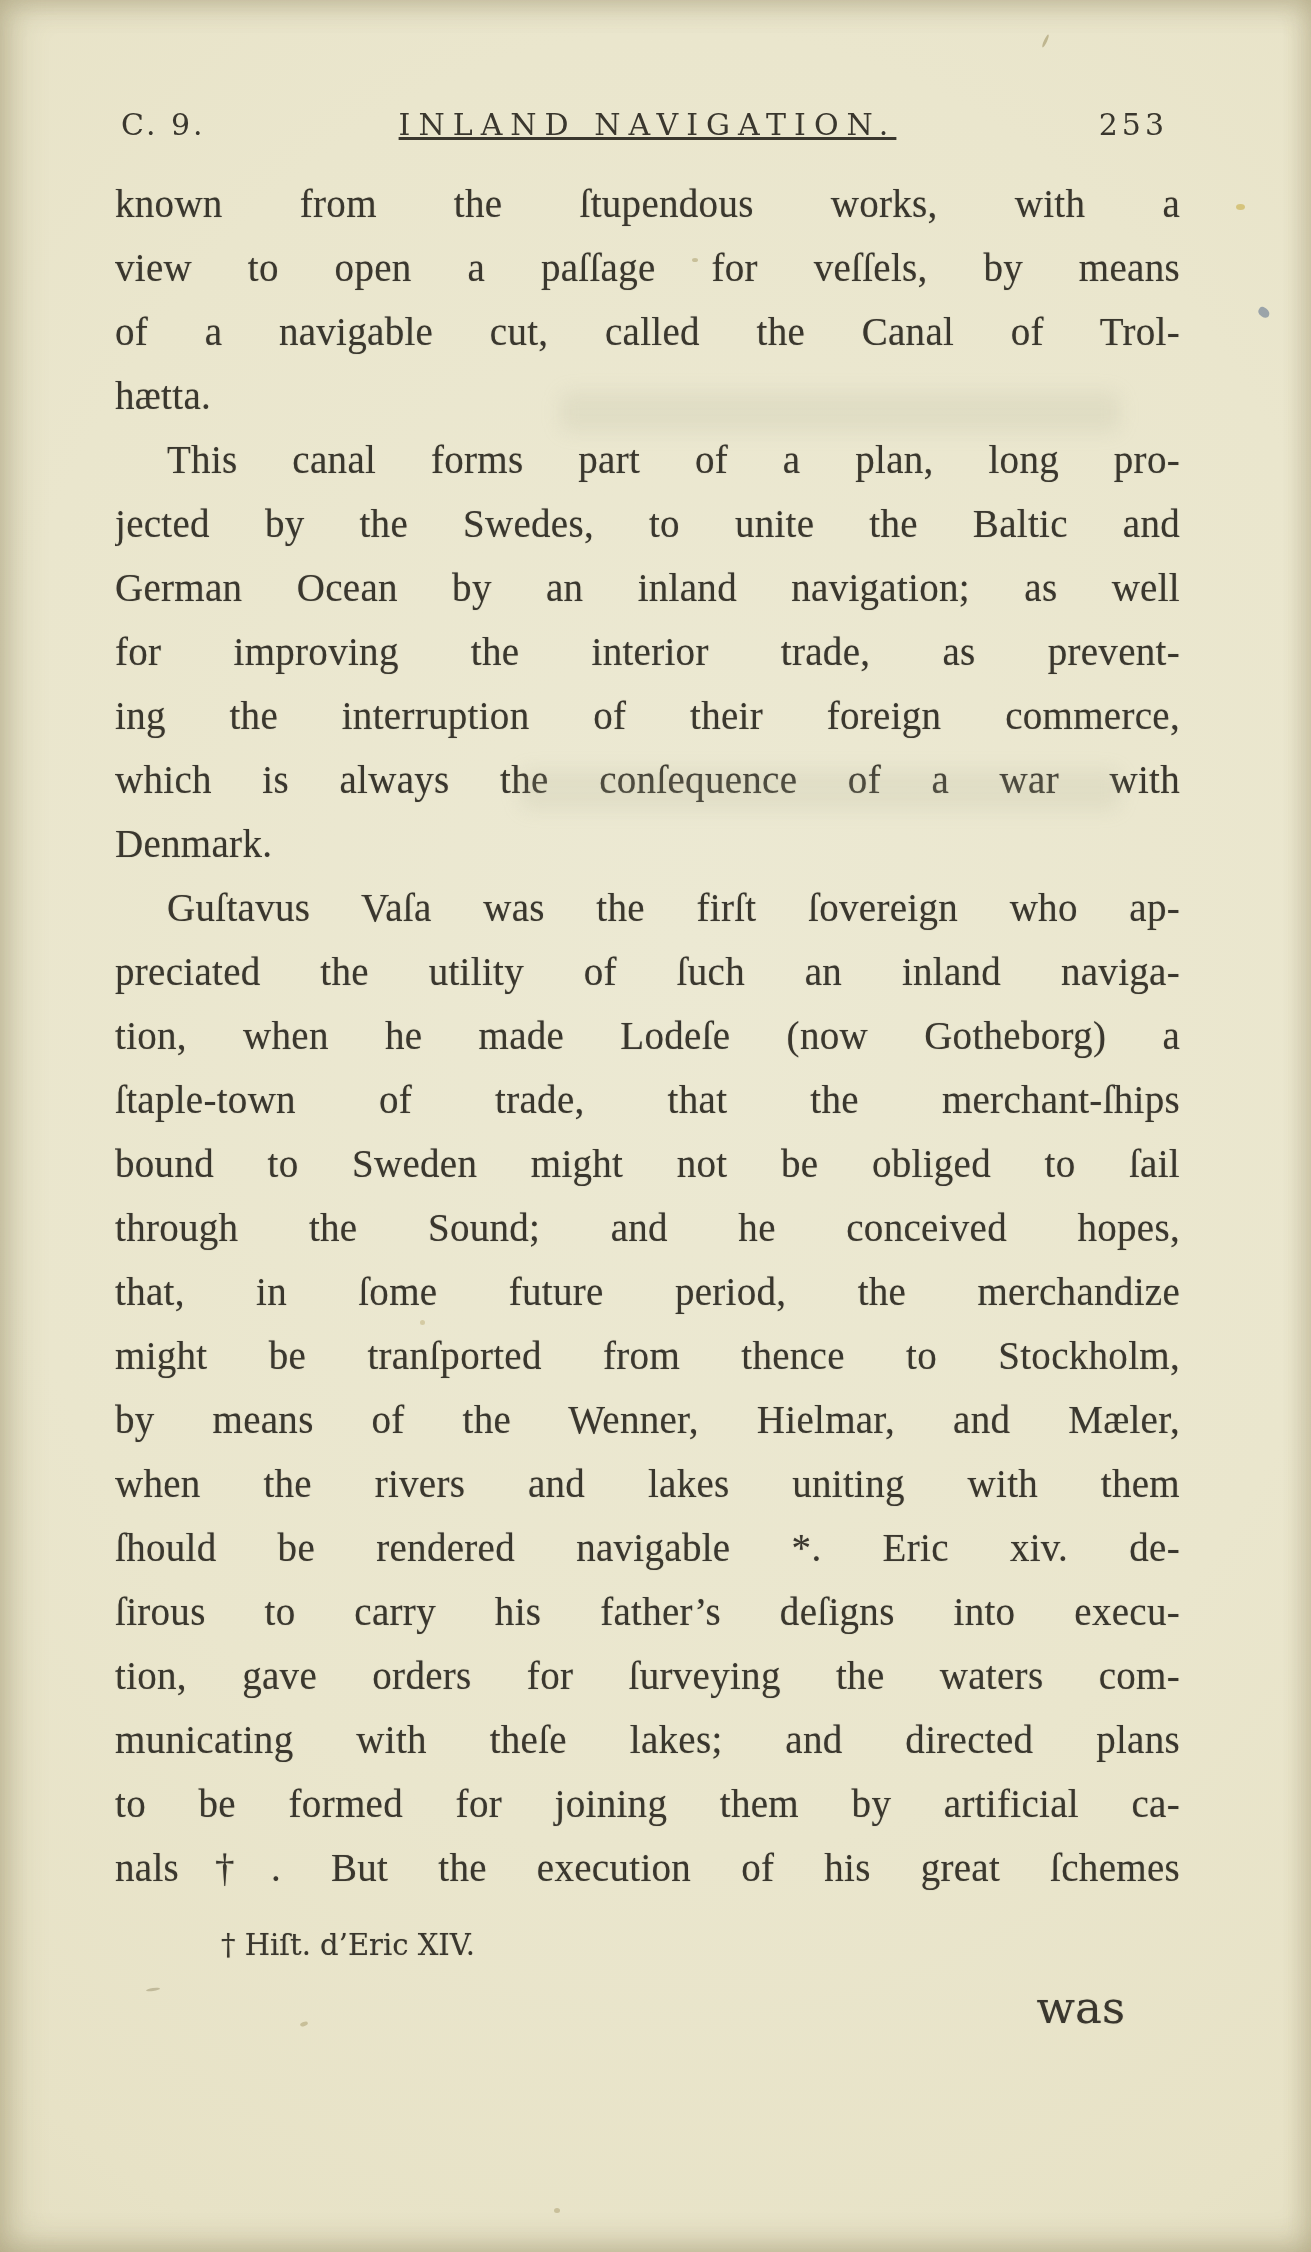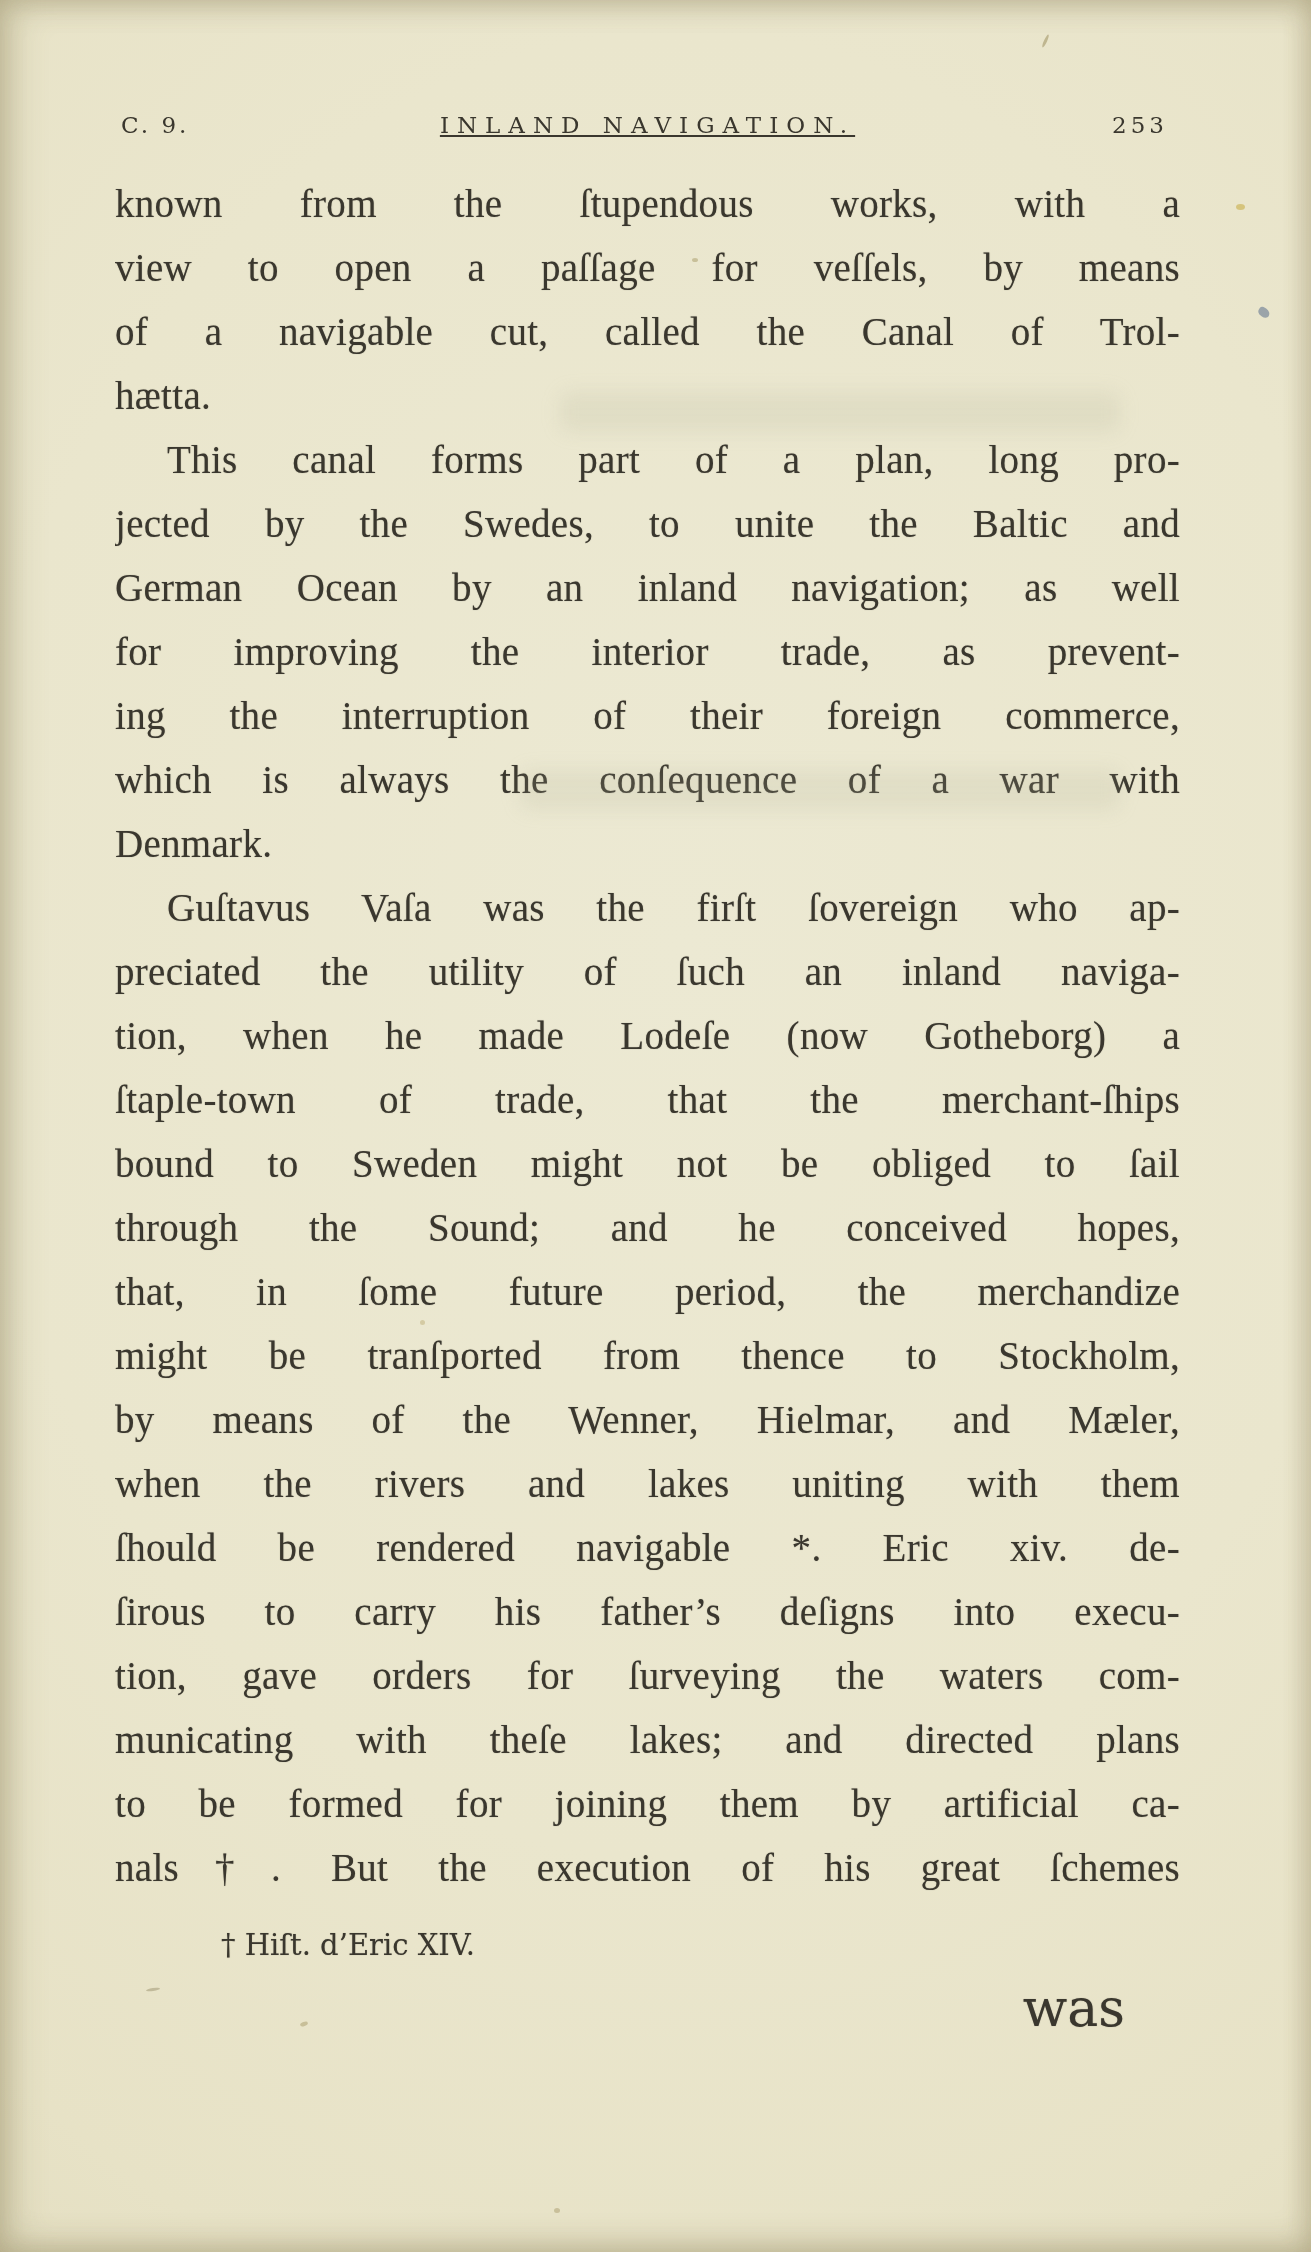--- a/index.html
+++ b/index.html
@@ -18,21 +18,21 @@
       inset 16px 0 34px rgba(120, 108, 64, 0.20),
       inset -8px 0 22px rgba(120, 108, 64, 0.14),
       inset 0 10px 26px rgba(120, 108, 64, 0.12),
       inset 0 -12px 30px rgba(120, 108, 64, 0.14);
     color: #3a372e;
   }
   .running-head {
     position: relative;
     height: 46px;
     margin: 102px 131px 0 115px;
-    font-size: 23px;
+    font-size: 30px;
     line-height: 46px;
   }
   .chapter-no { position: absolute; left: 6px; letter-spacing: 3px; }
   .head-title { position: absolute; left: 50%; transform: translateX(-50%); letter-spacing: 8px; text-decoration: underline; }
   .page-number { position: absolute; right: 12px; letter-spacing: 4px; }
   .body-text {
     margin: 24px 131px 0 115px;
     font-size: 39px;
     line-height: 64px;
     letter-spacing: 0.3px;
@@ -56,21 +56,21 @@
     font-size: 29px;
     line-height: 38px;
     display: flex;
     text-shadow: 0 0 1px rgba(58, 55, 46, 0.4);
   }
   .footnote:first-child { margin-left: 106px; }
   .footnote + .footnote { margin-left: 96px; }
   .catchword-row {
     margin: 18px 186px 8px 115px;
     text-align: right;
-    font-size: 52px;
+    font-size: 45px;
     line-height: 52px;
     text-shadow: 0 0 1px rgba(58, 55, 46, 0.45);
   }
   
   .speck { position: absolute; border-radius: 50%; pointer-events: none; }
   .s1 { left: 1236px; top: 204px; width: 9px; height: 6px; background: rgba(196, 170, 60, 0.55); }
   .s2 { left: 1258px; top: 308px; width: 12px; height: 9px; background: rgba(90, 110, 140, 0.55); transform: rotate(35deg); border-radius: 40% 60% 50% 50%; }
   .s3 { left: 1044px; top: 34px; width: 3px; height: 14px; background: rgba(140, 125, 70, 0.45); transform: rotate(25deg); }
   .s4 { left: 692px; top: 258px; width: 6px; height: 4px; background: rgba(150, 135, 75, 0.4); }
   .s5 { left: 300px; top: 2022px; width: 8px; height: 4px; background: rgba(150, 135, 80, 0.4); transform: rotate(-20deg); }

